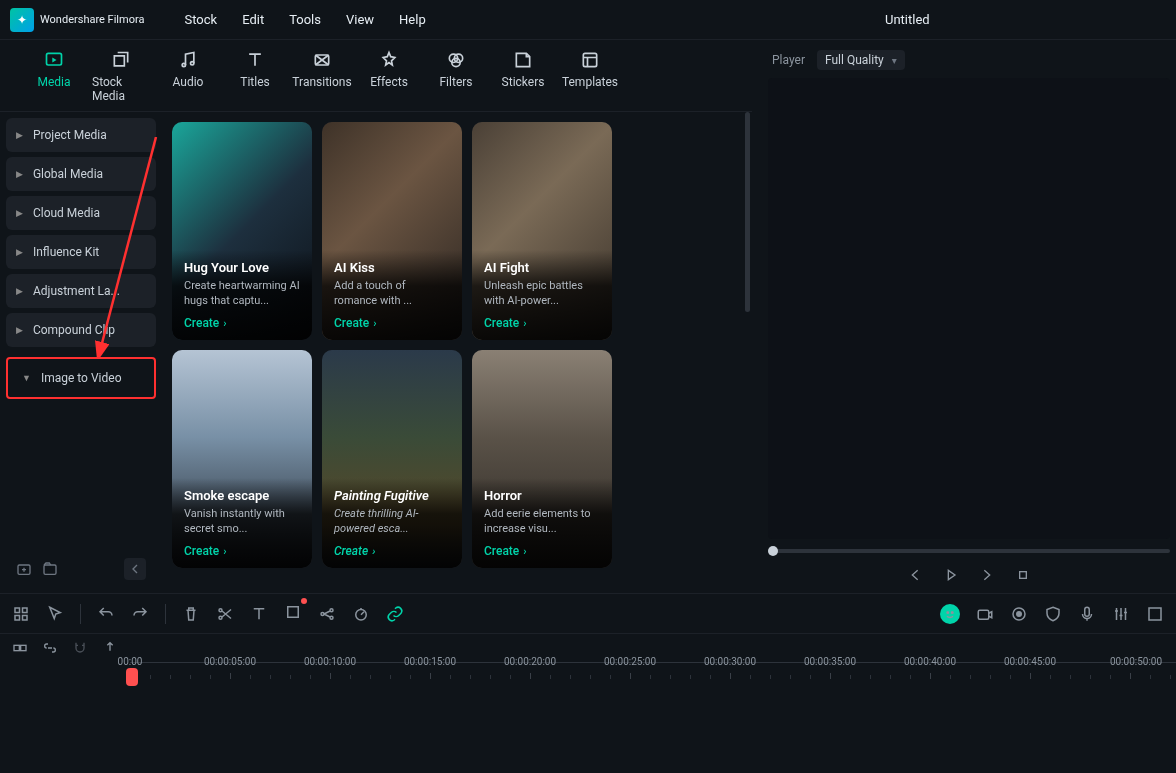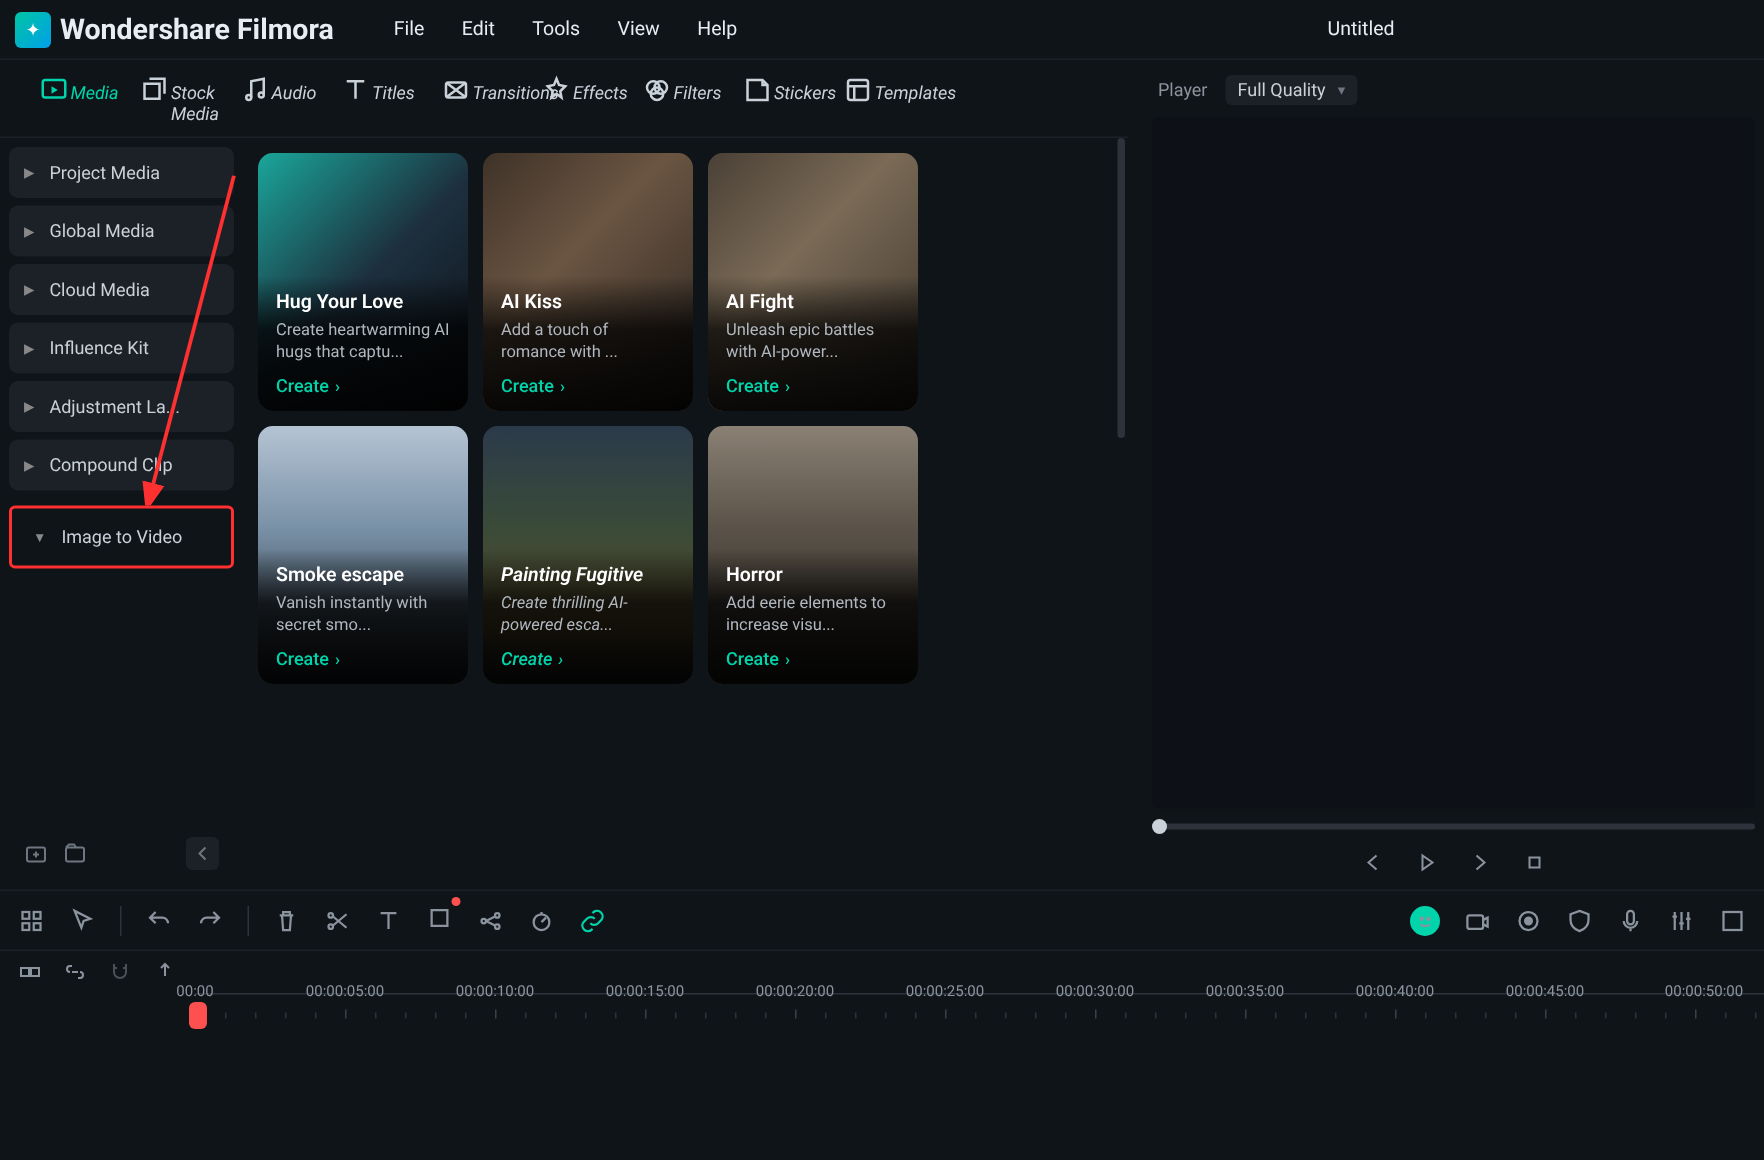--- a/index.html
+++ b/index.html
@@ -1,47 +1,47 @@
 <!DOCTYPE html>
 <html><head>
 <meta charset="utf-8">
 <style>
   * { margin: 0; padding: 0; box-sizing: border-box; font-family: -apple-system, BlinkMacSystemFont, "Segoe UI", Roboto, sans-serif; }
   body { background: #0f1419; color: #c9d1d9; width: 1176px; height: 773px; overflow: hidden; display: flex; flex-direction: column; }
   
   .titlebar { height: 40px; display: flex; align-items: center; padding: 0 10px; background: #0f1419; border-bottom: 1px solid #1c2128; }
   .logo-box { width: 24px; height: 24px; background: linear-gradient(135deg,#00c4a3,#00a0e9); border-radius: 4px; display:flex;align-items:center;justify-content:center; font-size:12px; color:#fff;}
-  .app-name { margin-left: 6px; font-size: 19px; font-weight:700; color: #e6edf3;}
+  .app-name { margin-left: 6px; font-size: 11px; font-weight:400; color: #e6edf3;}
   .menus { display:flex; gap:25px; margin-left: 40px;}
   .menus span { font-size: 13px; color:#e6edf3; cursor:pointer;}
   
   .workarea { display:flex; flex:1; min-height:0;}
   .left-col { width:752px; display:flex; flex-direction:column; background:#0f1419; padding:5px 0 0 0;}
   .right-col { flex:1; margin-left:10px; background:#0f1419; display:flex; flex-direction:column; padding:6px;}
   
   .media-tabs { display:flex; padding:5px 15px 0 25px; gap:9px; border-bottom:1px solid #1c2128;}
-  .media-tab { display:flex; flex-direction:row; align-items:flex-start; width:58px; cursor:pointer; padding-bottom:8px;font-style:italic;}
+  .media-tab { display:flex; flex-direction:column; align-items:center; width:58px; cursor:pointer; padding-bottom:8px;}
   .media-tab .ic { width:22px; height:20px; border-radius:4px; display:flex; align-items:center; justify-content:center;}
   .media-tab.active .lbl { color:#00d4aa;}
   .media-tab .lbl { font-size:12px; margin-top:5px; color:#c9d1d9;}
   .media-tab.active svg { stroke:#00d4aa;}
   
   .lower { display:flex; flex:1; min-height:0;}
   .sidebar { width:162px; padding:6px 6px; display:flex; flex-direction:column; gap:5px;}
   .side-item { height:34px; background:#1c2128; border-radius:6px; display:flex; align-items:center; padding:0 10px; font-size:12px; color:#c9d1d9; cursor:pointer; gap:10px;}
   .side-item .tri { font-size:9px; color:#888;}
   .highlight-group { border:2px solid #ff3030; border-radius:4px; padding:4px; margin-top:5px;}
   .highlight-group .side-item { background:transparent;}
   .highlight-group .side-item.parent { background:transparent;}
   .sub-item { padding-left:30px; font-size:12px; color:#c9d1d9; height:32px; display:flex; align-items:center; cursor:pointer;}
   .sub-item.active { color:#00d4aa;}
   
   .cards-wrap { flex:1; overflow:auto; padding:10px 10px 10px 10px; position:relative;}
   .cards { display:grid; grid-template-columns:repeat(3,140px); gap:10px;}
-  .card { width:140px; height:172px; border-radius:10px; background:#1c2128; overflow:hidden; position:relative; display:flex; flex-direction:column; cursor:pointer;}
+  .card { width:140px; height:218px; border-radius:10px; background:#1c2128; overflow:hidden; position:relative; display:flex; flex-direction:column; cursor:pointer;}
   .card .thumb { height:218px; position:relative;}
   .overlay { position:absolute; bottom:0; left:0; right:0; padding:10px 12px 10px 12px; background:linear-gradient(180deg, rgba(0,0,0,0) 0%, rgba(0,0,0,0.75) 40%, rgba(0,0,0,0.9) 100%);}
   .card .ct { font-size:13px; font-weight:600; color:#fff;}
   .card .cd { font-size:11px; color:#b0b7bf; margin-top:4px; line-height:1.3;}
   .card .create { font-size:12px; color:#00d4aa; margin-top:8px; font-weight:500; display:flex; align-items:center; gap:4px;}
   .side-bottom { height:36px; display:flex; align-items:center; justify-content:space-between; padding:0 10px; margin-top:auto;}
   .side-bottom .icgroup { display:flex; gap:10px;}
   .side-bottom svg { width:16px; height:16px; stroke:#6e7681;}
   .collapse-btn { width:22px; height:22px; background:#1c2128; border-radius:4px; display:flex; align-items:center; justify-content:center; cursor:pointer;}
   
@@ -73,21 +73,21 @@
   
   .anno-arrow { position:absolute; pointer-events:none; z-index:50;}
 </style>
 </head>
 <body>
 
 <div class="titlebar" style="position:relative;">
   <div class="logo-box">✦</div>
   <div class="app-name">Wondershare Filmora</div>
   <div class="menus">
-    <span>File</span>
+    <span>Stock</span>
     <span>Edit</span>
     <span>Tools</span>
     <span>View</span>
     <span>Help</span>
   </div>
   <div style="position:absolute; left:885px; font-size:13px; color:#e6edf3;">Untitled</div>
 </div>
 
 <div class="workarea">
   <div class="left-col">

